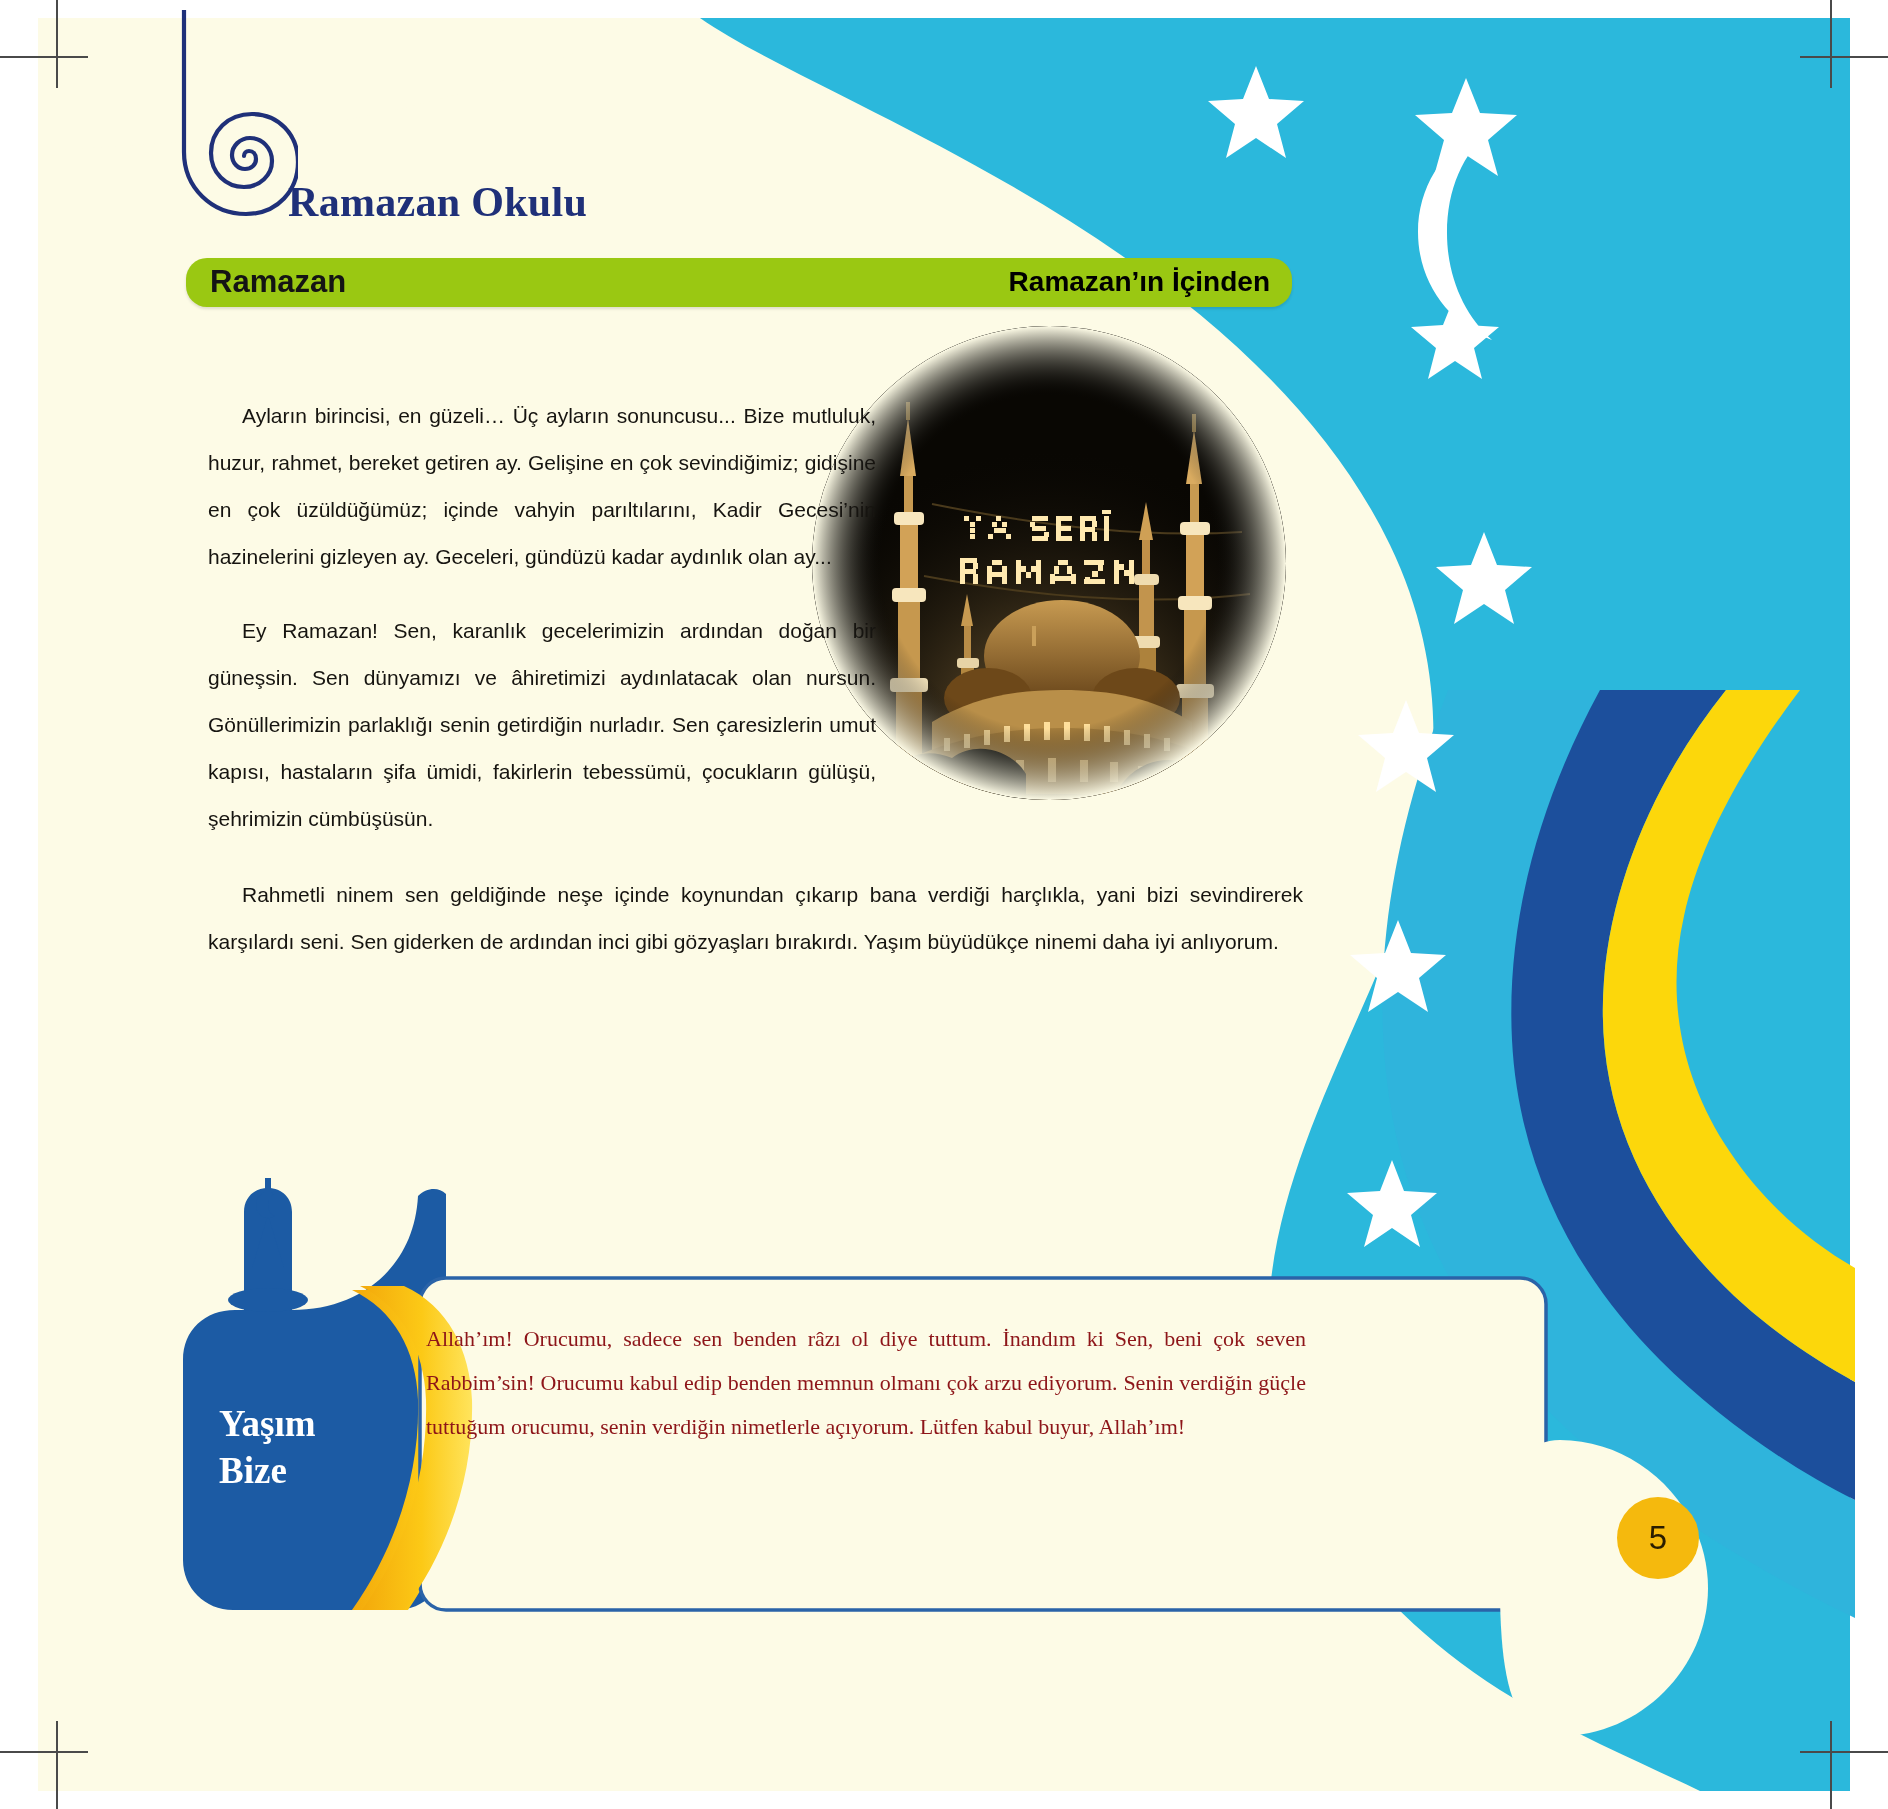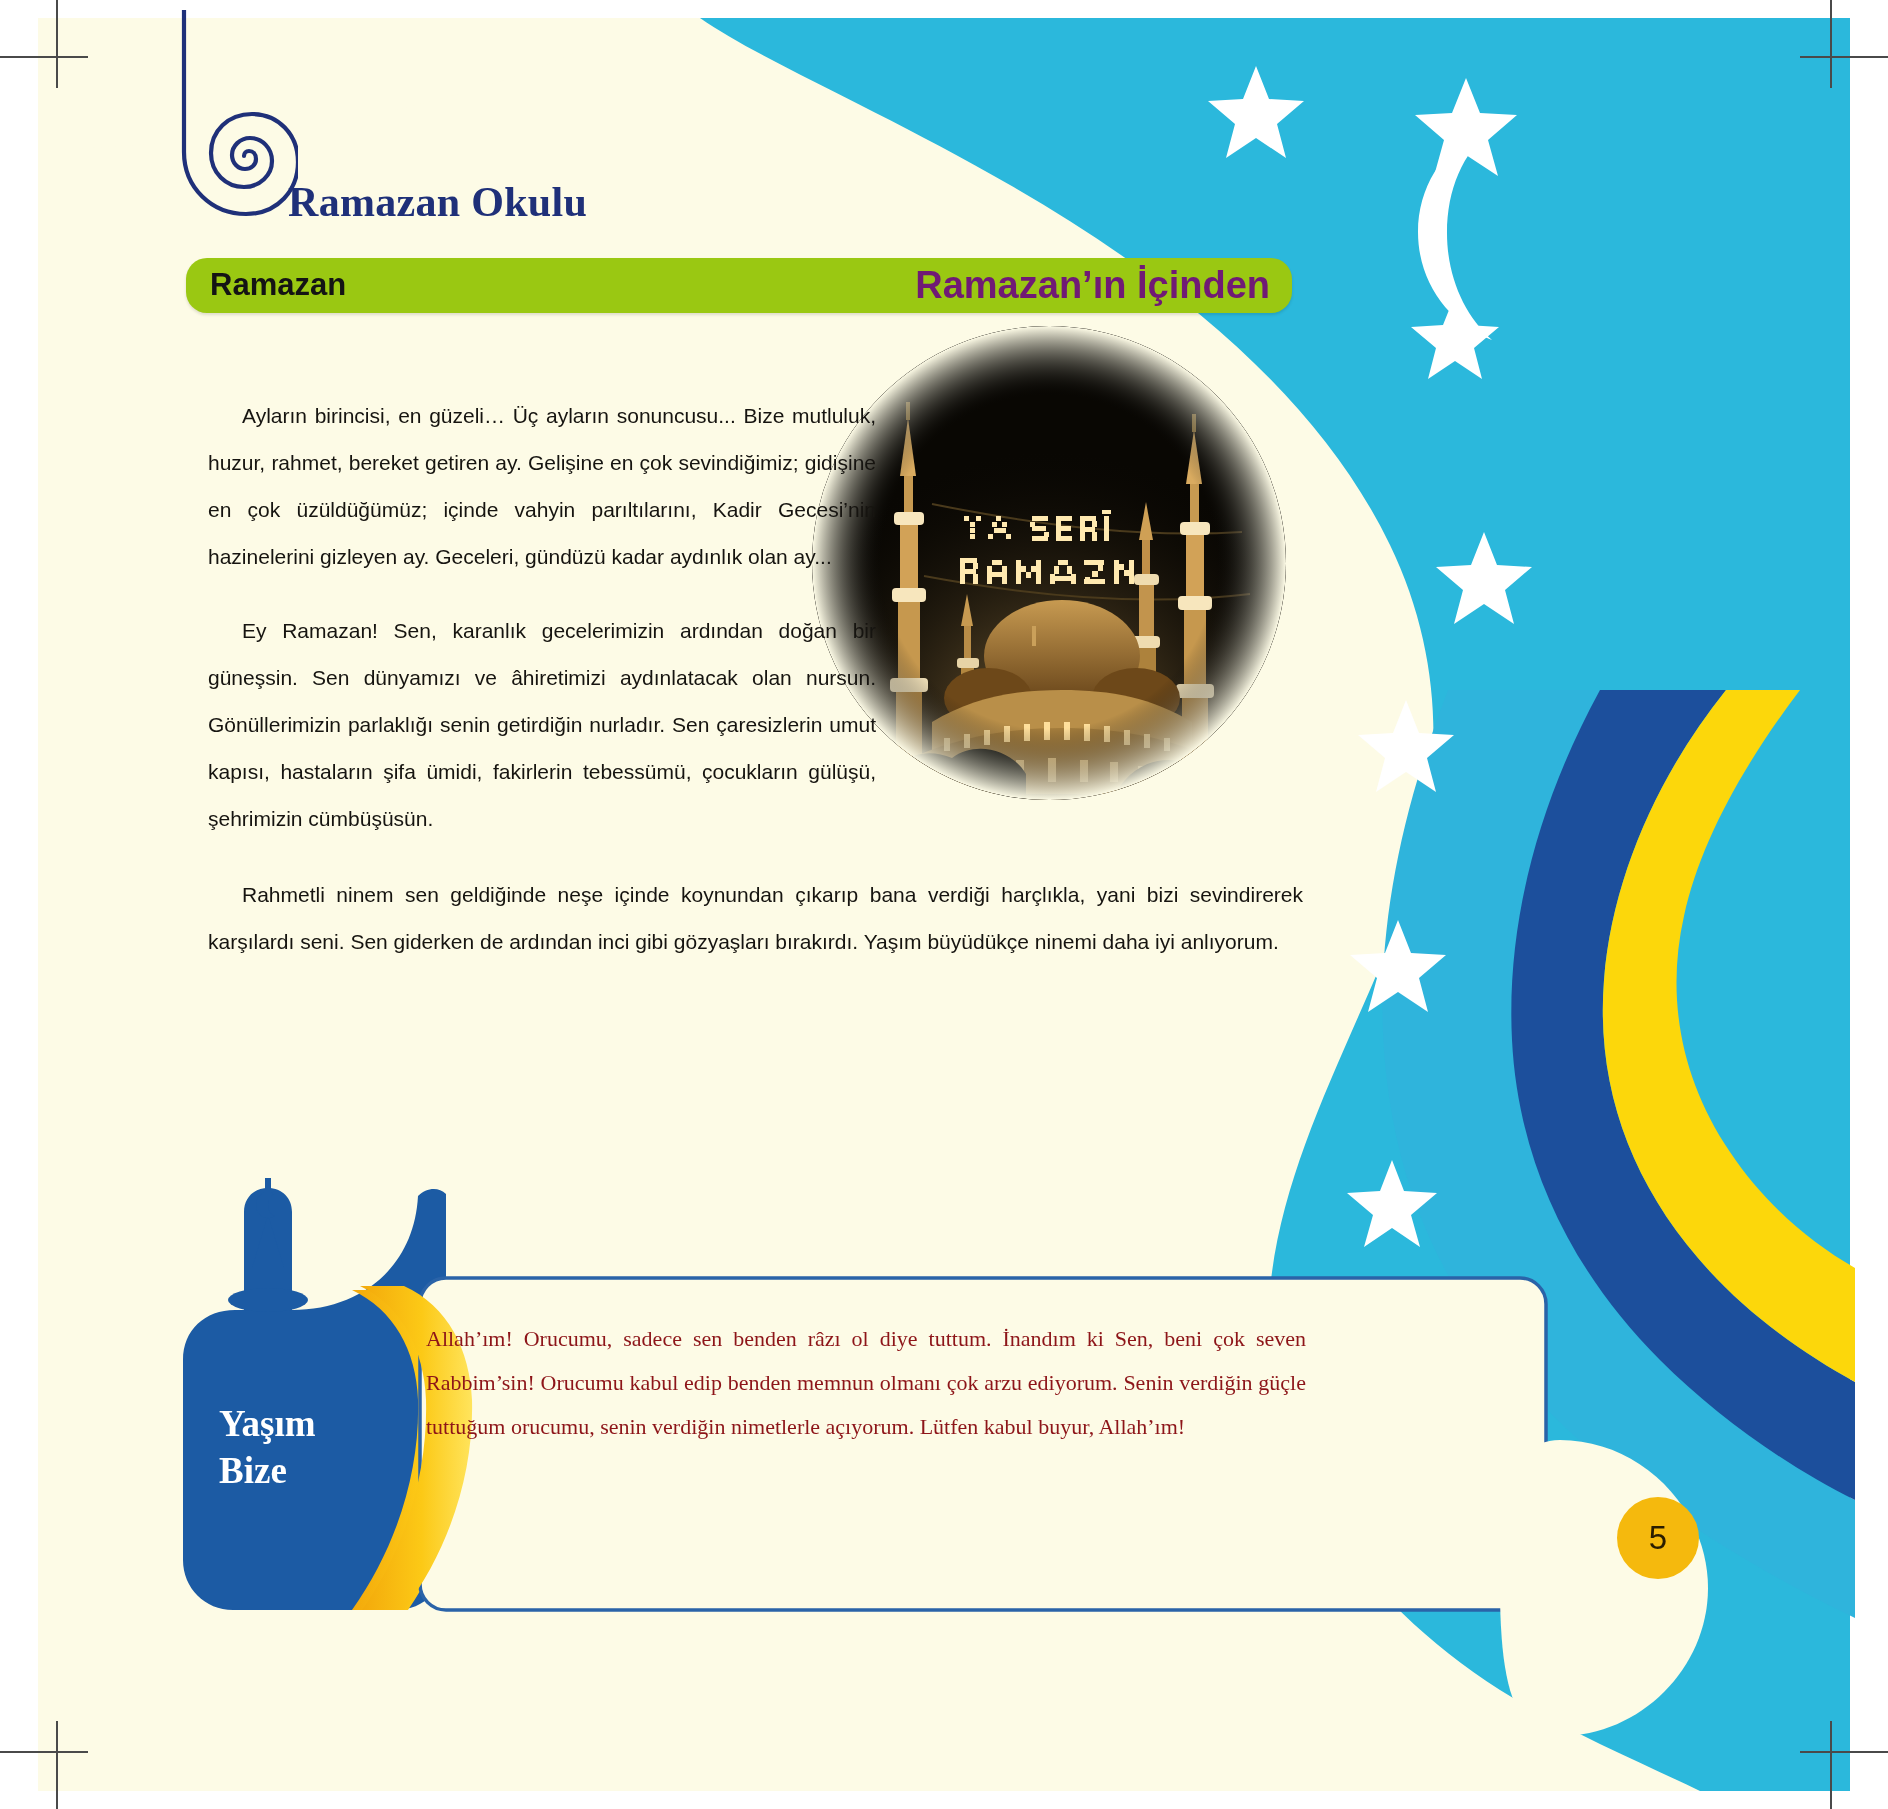--- a/index.html
+++ b/index.html
@@ -35,41 +35,41 @@
     font-weight: 700;
     font-size: 42px;
     color: #1f3079;
     letter-spacing: 0.3px;
     white-space: nowrap;
   }
 
   
   #green-banner {
     position: absolute; left: 186px; top: 258px;
-    width: 1106px; height: 55px;
+    width: 1106px; height: 49px;
     background: #9ac812;
     border-radius: 21px;
     box-shadow: 0 2px 3px rgba(0,0,0,0.12);
   }
   #banner-left {
     position: absolute; left: 24px; top: 50%;
     transform: translateY(-52%);
     font-family: "Liberation Sans", sans-serif;
     font-weight: 700;
     font-size: 31px;
     color: #141414;
     white-space: nowrap;
   }
   #banner-right {
     position: absolute; right: 22px; top: 50%;
     transform: translateY(-52%);
     font-family: "Liberation Sans", sans-serif;
     font-weight: 700;
-    font-size: 38px;
-    color: #701a75;
+    font-size: 28px;
+    color: #000000;
     white-space: nowrap;
   }
 
   
   #article {
     position: absolute;
     left: 208px; top: 392px;
     width: 1095px;
   }
   .para {

